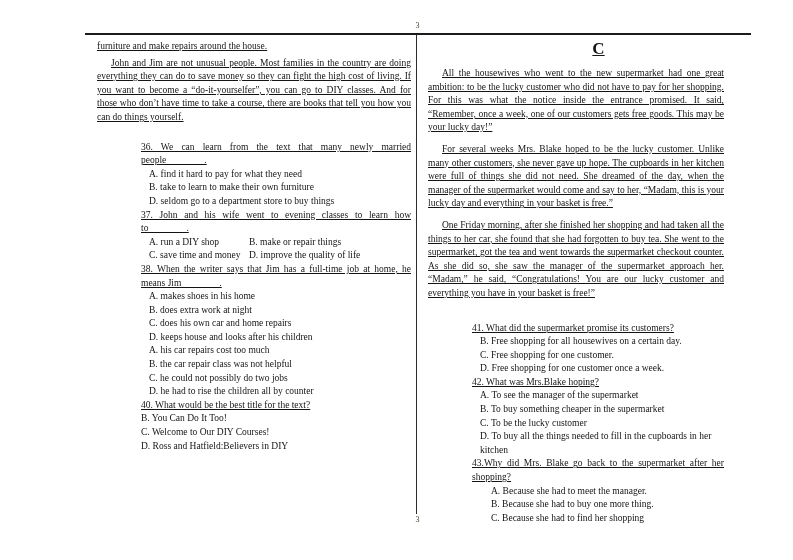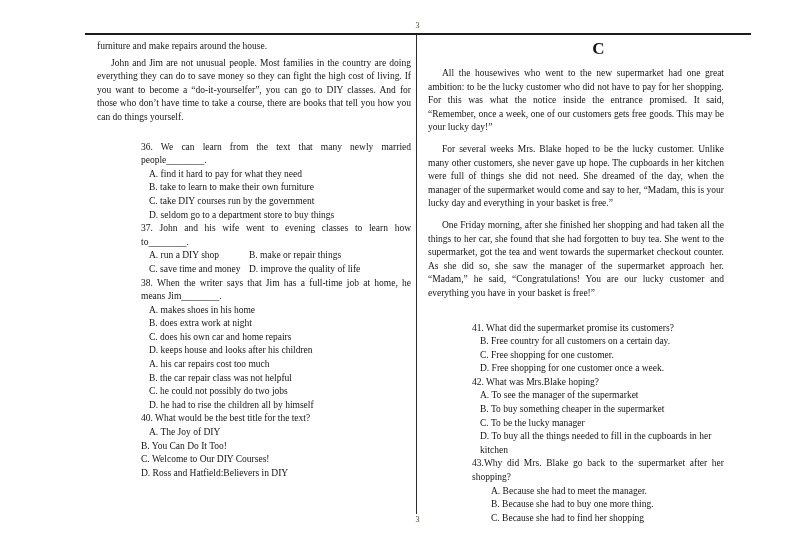--- a/index.html
+++ b/index.html
@@ -8,21 +8,21 @@
     font-family:"Liberation Serif", serif;color:#141414;
     -webkit-font-smoothing:antialiased;
   }
   .sheet{position:absolute;inset:0;background:#fff;}
   .top-rule{position:absolute;left:85px;top:33px;width:666px;height:2px;background:#1c1c1c;}
   .divider{position:absolute;left:416px;top:35px;width:1px;height:479px;background:#2b2b2b;}
   .page-num{position:absolute;left:410px;width:15px;text-align:center;
     font-size:8px;line-height:10px;color:#474021;}
   .page-num.top{top:21px;}
   .page-num.bottom{top:515px;}
-  .col{position:absolute;font-size:9.5px;line-height:13.6px;}
+  .col{position:absolute;font-size:9.5px;line-height:13.6px;text-decoration:underline;}
   .col.left{left:97px;top:40px;width:314px;}
   .col.right{left:428px;top:38px;width:296px;}
   .para{margin:0 0 3px;text-align:justify;}
   .col.right .para{margin:8px 0 8px;}
   .para.ind{text-indent:14px;}
   .heading{font-size:17px;font-weight:bold;line-height:21px;text-align:center;
     padding-left:45px;margin:0 0 7px;}
   .questions{margin-top:16px;margin-left:44px;}
   .col.right .questions{margin-top:21px;}
   .stem{text-align:justify;}
@@ -41,56 +41,54 @@
   <div class="page-num top">3</div>
   <div class="page-num bottom">3</div>
 
   <div class="col left" id="col-left">
       <div class="para">furniture and make repairs around the house.</div>
       <div class="para ind">John and Jim are not unusual people. Most families in the country are doing everything they can do to save money so they can fight the high cost of living. If you want to become a “do-it-yourselfer”, you can go to DIY classes. And for those who don’t have time to take a course, there are books that tell you how you can do things yourself.</div>
       <div class="questions">
         <div class="stem">36. We can learn from the text that many newly married people________.</div>
         <div class="opt ind1"><span class="opt-part">A. find it hard to pay for what they need</span></div>
         <div class="opt ind1"><span class="opt-part">B. take to learn to make their own furniture</span></div>
-        <div class="opt ind1"><span class="opt-part">C. take DIY courses run by the government</span></div>
         <div class="opt ind1"><span class="opt-part">D. seldom go to a department store to buy things</span></div>
         <div class="stem">37. John and his wife went to evening classes to learn how to________.</div>
         <div class="opt ind1"><span class="opt-part first2">A. run a DIY shop</span><span class="opt-part">B. make or repair things</span></div>
         <div class="opt ind1"><span class="opt-part first2">C. save time and money</span><span class="opt-part">D. improve the quality of life</span></div>
         <div class="stem">38. When the writer says that Jim has a full-time job at home, he means Jim________.</div>
         <div class="opt ind1"><span class="opt-part">A. makes shoes in his home</span></div>
         <div class="opt ind1"><span class="opt-part">B. does extra work at night</span></div>
         <div class="opt ind1"><span class="opt-part">C. does his own car and home repairs</span></div>
         <div class="opt ind1"><span class="opt-part">D. keeps house and looks after his children</span></div>
         <div class="opt ind1"><span class="opt-part">A. his car repairs cost too much</span></div>
         <div class="opt ind1"><span class="opt-part">B. the car repair class was not helpful</span></div>
         <div class="opt ind1"><span class="opt-part">C. he could not possibly do two jobs</span></div>
-        <div class="opt ind1"><span class="opt-part">D. he had to rise the children all by himself</span></div>
+        <div class="opt ind1"><span class="opt-part">D. he had to rise the children all by counter</span></div>
         <div class="stem">40. What would be the best title for the text?</div>
-        <div class="opt ind1"><span class="opt-part">A. The Joy of DIY</span></div>
         <div class="opt ind0"><span class="opt-part">B. You Can Do It Too!</span></div>
         <div class="opt ind0"><span class="opt-part">C. Welcome to Our DIY Courses!</span></div>
         <div class="opt ind0"><span class="opt-part">D. Ross and Hatfield:Believers in DIY</span></div>
       </div>
     </div>
 
   <div class="col right" id="col-right">
     <div class="heading">C</div>
   <div class="para ind">All the housewives who went to the new supermarket had one great ambition: to be the lucky customer who did not have to pay for her shopping. For this was what the notice inside the entrance promised. It said, “Remember, once a week, one of our customers gets free goods. This may be your lucky day!”</div>
       <div class="para ind">For several weeks Mrs. Blake hoped to be the lucky customer. Unlike many other customers, she never gave up hope. The cupboards in her kitchen were full of things she did not need. She dreamed of the day, when the manager of the supermarket would come and say to her, “Madam, this is your lucky day and everything in your basket is free.”</div>
       <div class="para ind">One Friday morning, after she finished her shopping and had taken all the things to her car, she found that she had forgotten to buy tea. She went to the supermarket, got the tea and went towards the supermarket checkout counter. As she did so, she saw the manager of the supermarket approach her. “Madam,” he said, “Congratulations! You are our lucky customer and everything you have in your basket is free!”</div>
       <div class="questions">
         <div class="stem">41. What did the supermarket promise its customers?</div>
-        <div class="opt ind1"><span class="opt-part">B. Free country for all customers on a certain day.</span></div>
+        <div class="opt ind1"><span class="opt-part">B. Free shopping for all housewives on a certain day.</span></div>
         <div class="opt ind1"><span class="opt-part">C. Free shopping for one customer.</span></div>
         <div class="opt ind1"><span class="opt-part">D. Free shopping for one customer once a week.</span></div>
         <div class="stem">42. What was Mrs.Blake hoping?</div>
         <div class="opt ind1"><span class="opt-part">A. To see the manager of the supermarket</span></div>
         <div class="opt ind1"><span class="opt-part">B. To buy something cheaper in the supermarket</span></div>
-        <div class="opt ind1"><span class="opt-part">C. To be the lucky manager</span></div>
+        <div class="opt ind1"><span class="opt-part">C. To be the lucky customer</span></div>
         <div class="opt ind1"><span class="opt-part">D. To buy all the things needed to fill in the cupboards in her kitchen</span></div>
         <div class="stem">43.Why did Mrs. Blake go back to the supermarket after her shopping?</div>
         <div class="opt ind2"><span class="opt-part">A. Because she had to meet the manager.</span></div>
         <div class="opt ind2"><span class="opt-part">B. Because she had to buy one more thing.</span></div>
         <div class="opt ind2"><span class="opt-part">C. Because she had to find her shopping</span></div>
       </div>
     </div>
 </div>
 
 </body></html>

